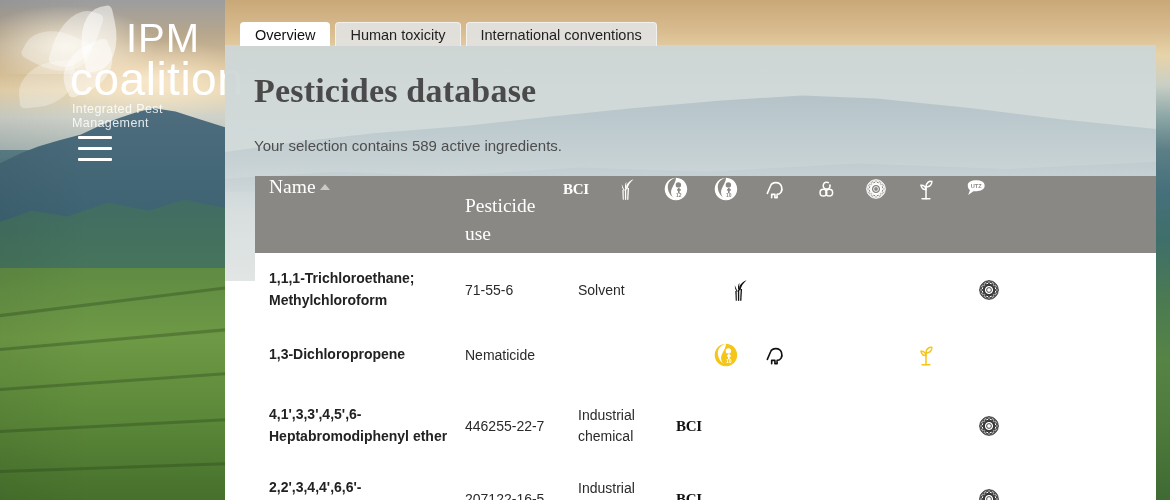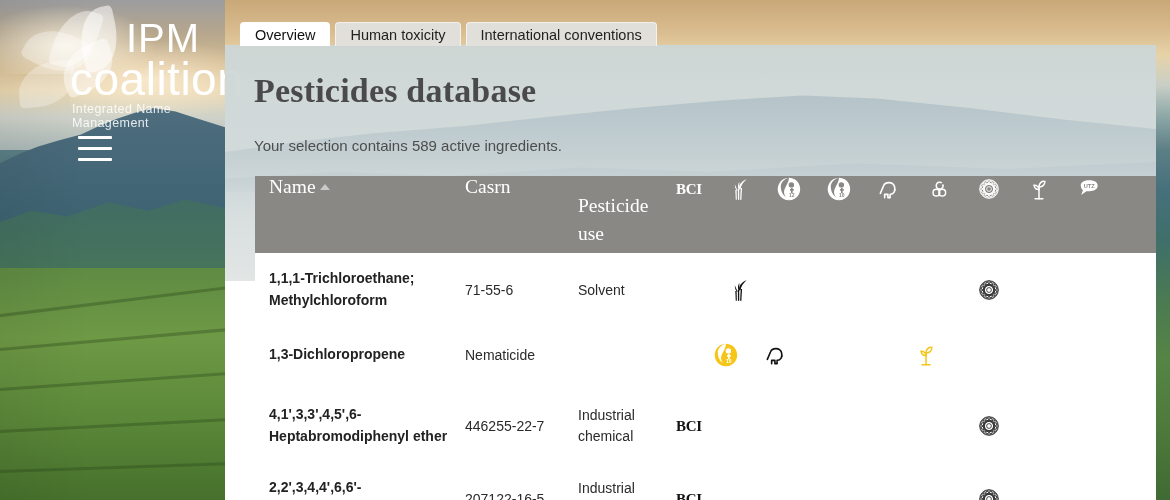--- a/index.html
+++ b/index.html
@@ -188,21 +188,21 @@
   </div>
 
   <div id="logo">
     <div class="petal p1"></div>
     <div class="petal p2"></div>
     <div class="petal p3"></div>
     <div class="petal p4"></div>
     <div class="petal p5"></div>
     <div class="wordtop">IPM</div>
     <div class="wordbot">coalition</div>
-    <div class="tagline">Integrated Name Management</div>
+    <div class="tagline">Integrated Pest Management</div>
   </div>
 
   <div id="hamburger">
     <span></span>
     <span></span>
     <span></span>
   </div>
 
   <div id="tabs">
     <div class="tab active">Overview</div>
@@ -218,21 +218,20 @@
     <h1 id="title">Pesticides database</h1>
     <div id="subtitle">Your selection contains 589 active ingredients.</div>
 
     <div id="table">
 
       <div id="thead">
         <div class="hcell c-name">
           <span>Name</span>
           <span class="sortcaret"></span>
         </div>
-        <div class="hcell c-casrn">Casrn</div>
         <div class="hcell c-use">Pesticide use</div>
 
         <div class="hcell c-icon">
           <span class="icn cert-bci" style="display:flex;align-items:center;justify-content:center;color:#fff;">BCI</span>
         </div>
         <div class="hcell c-icon">
           <span class="icn">
             <svg viewBox="0 0 24 24">
                 <g fill="#fff">
               <path d="M11 22 L11 12 L12.2 12 L12.2 22 Z"></path>

